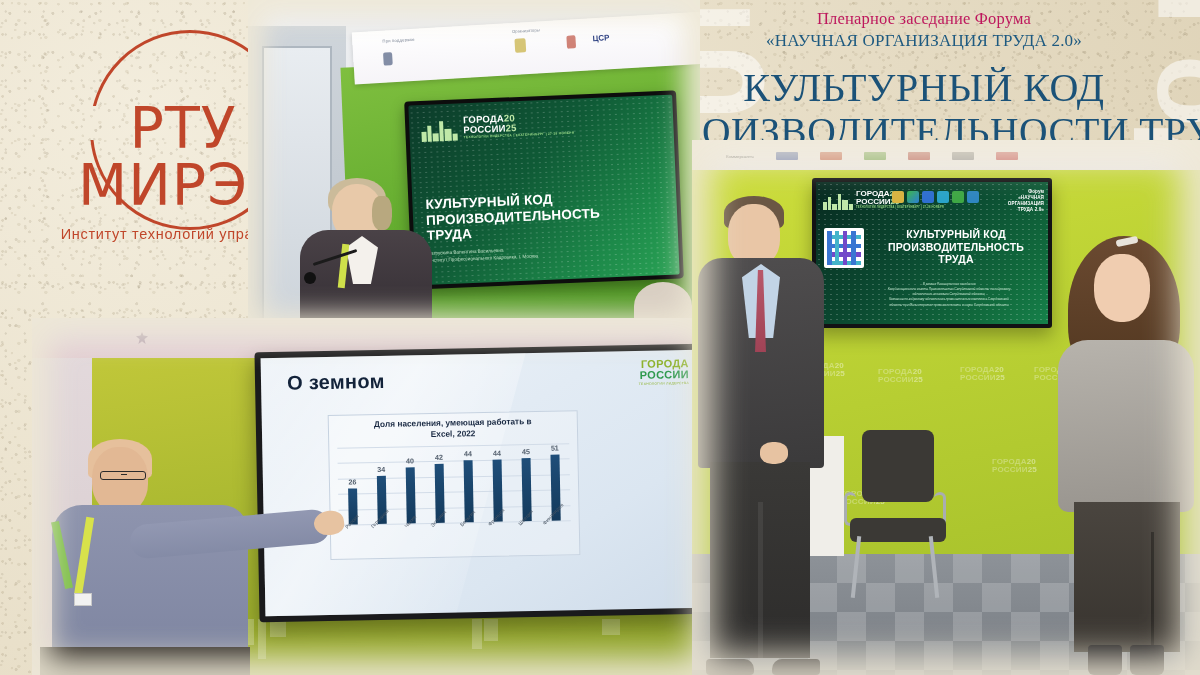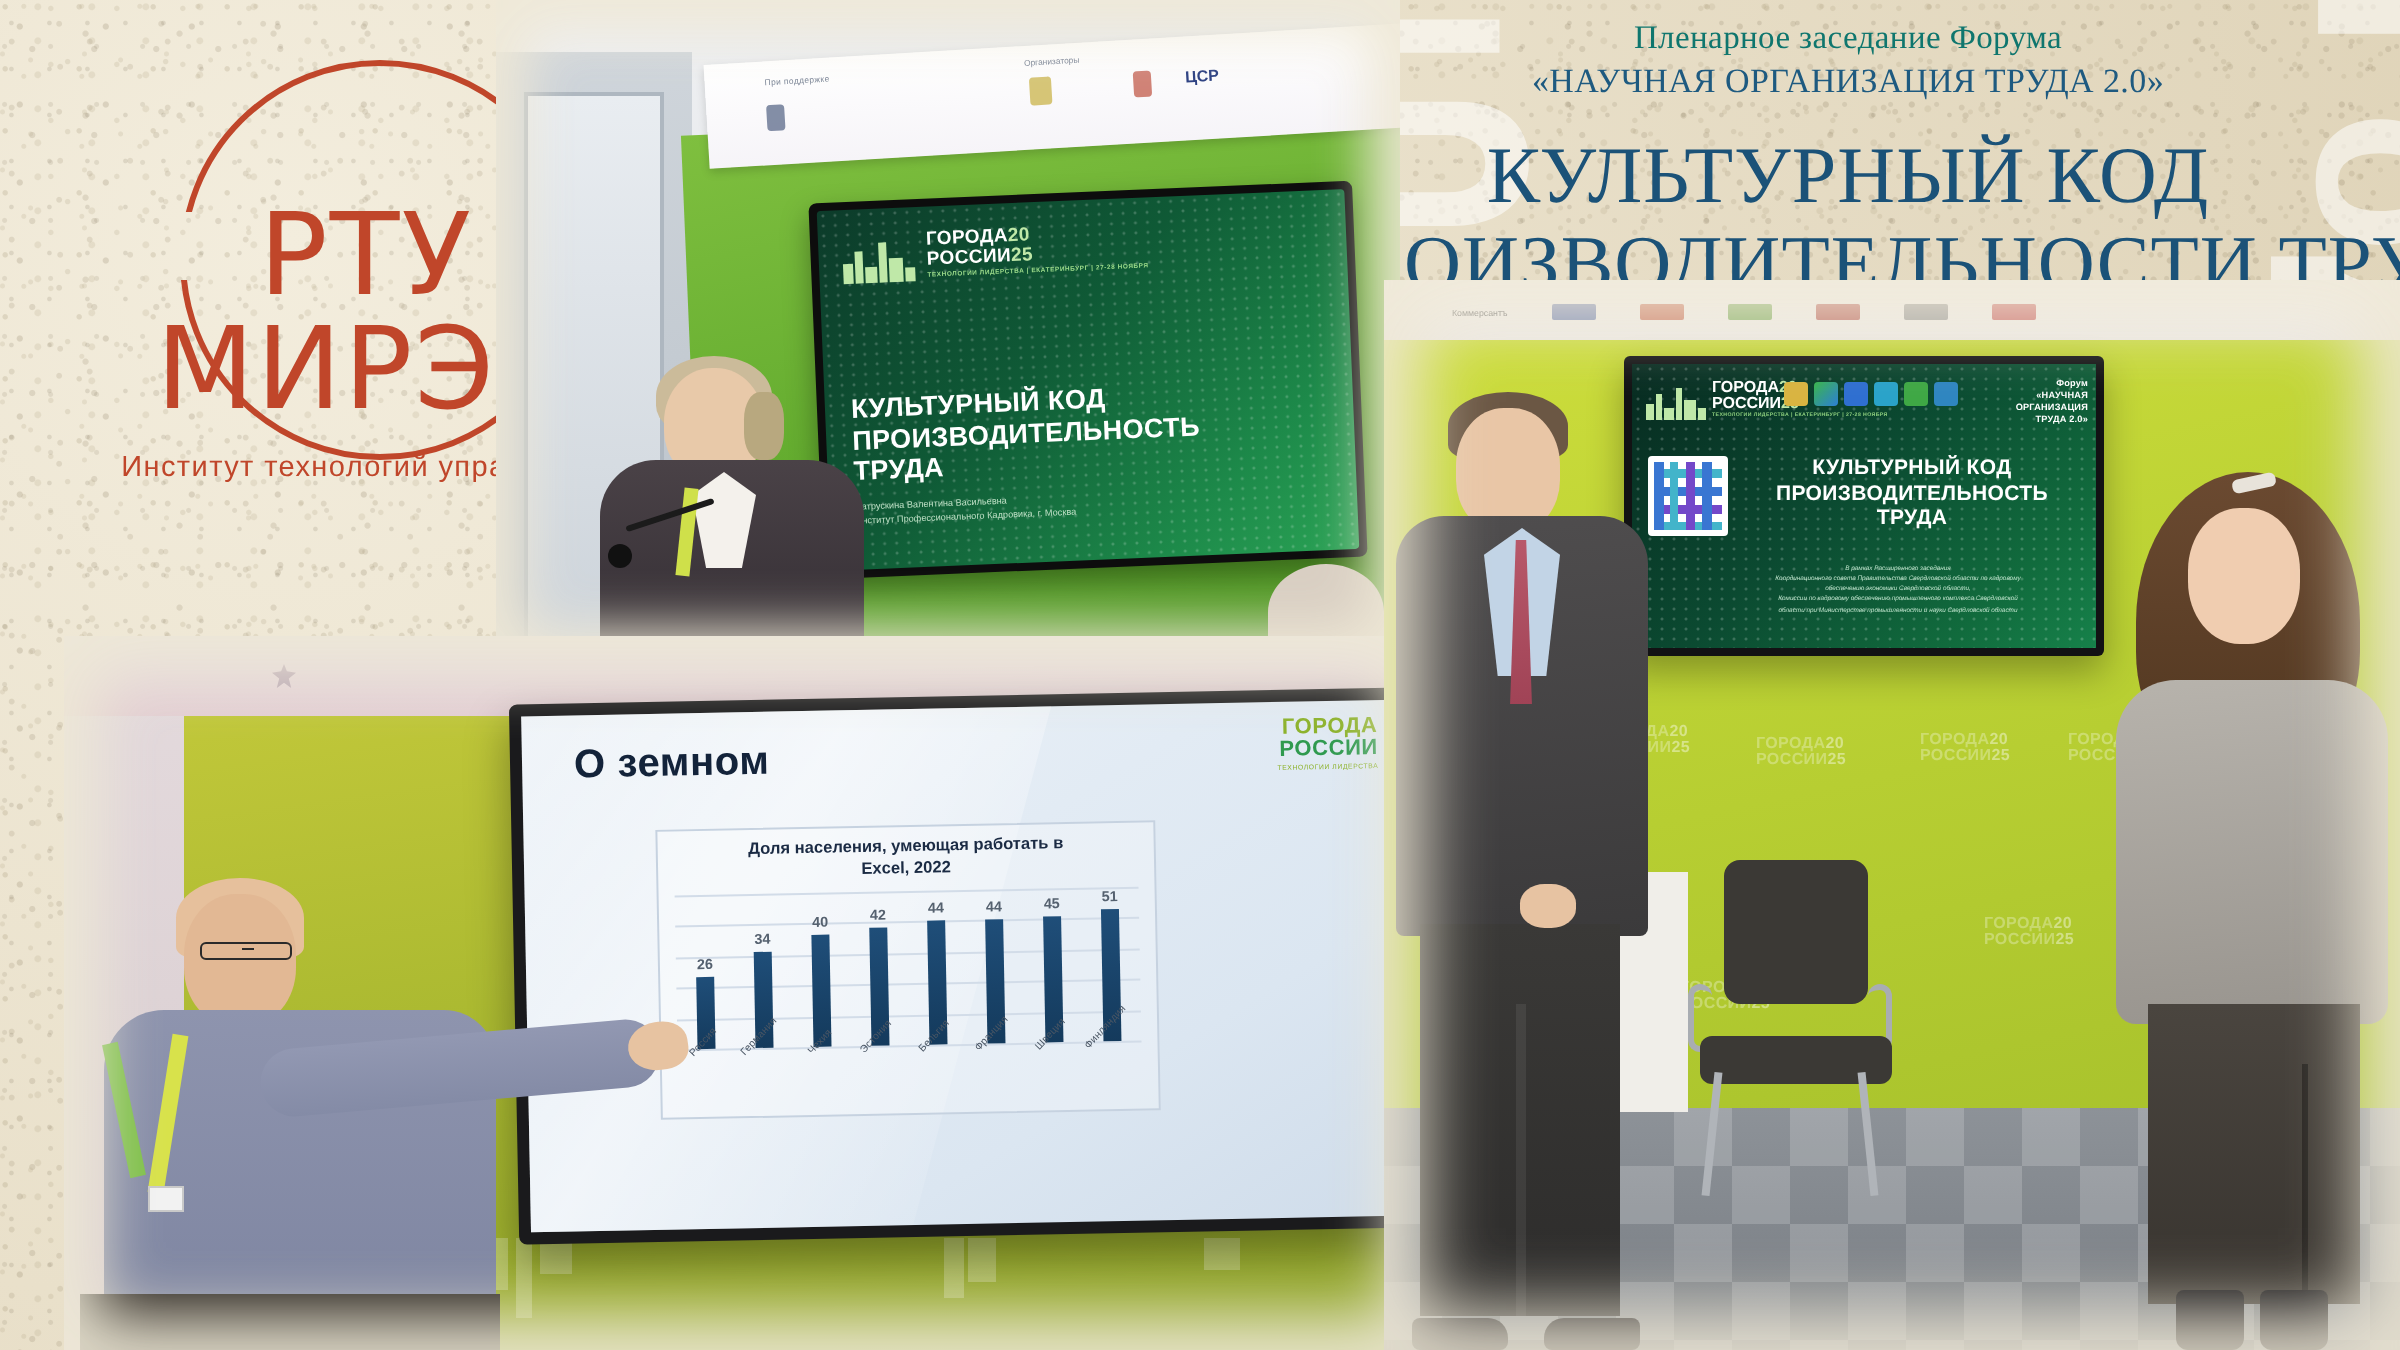--- a/index.html
+++ b/index.html
@@ -99,21 +99,21 @@
     font-family: "Liberation Sans", sans-serif;
     font-size: 14.5px;
     letter-spacing: .7px;
     color: #C0462A;
   }
 
   
   .headline { position: absolute; left: 650px; top: 8px; width: 548px; text-align: center; }
   .kicker1 {
     font-family: "Liberation Serif", serif;
-    font-size: 16.5px; color: #0f766e; letter-spacing: .2px; line-height: 1.35;
+    font-size: 16.5px; color: #be185d; letter-spacing: .2px; line-height: 1.35;
   }
   .kicker2 {
     font-family: "Liberation Serif", serif;
     font-size: 17px; color: #1e5a80; letter-spacing: .2px; line-height: 1.35;
   }
   .title-main {
     margin-top: 12px;
     font-family: "Liberation Serif", serif;
     font-size: 40px; line-height: 1.13;
     color: #1b5278; letter-spacing: .5px;

